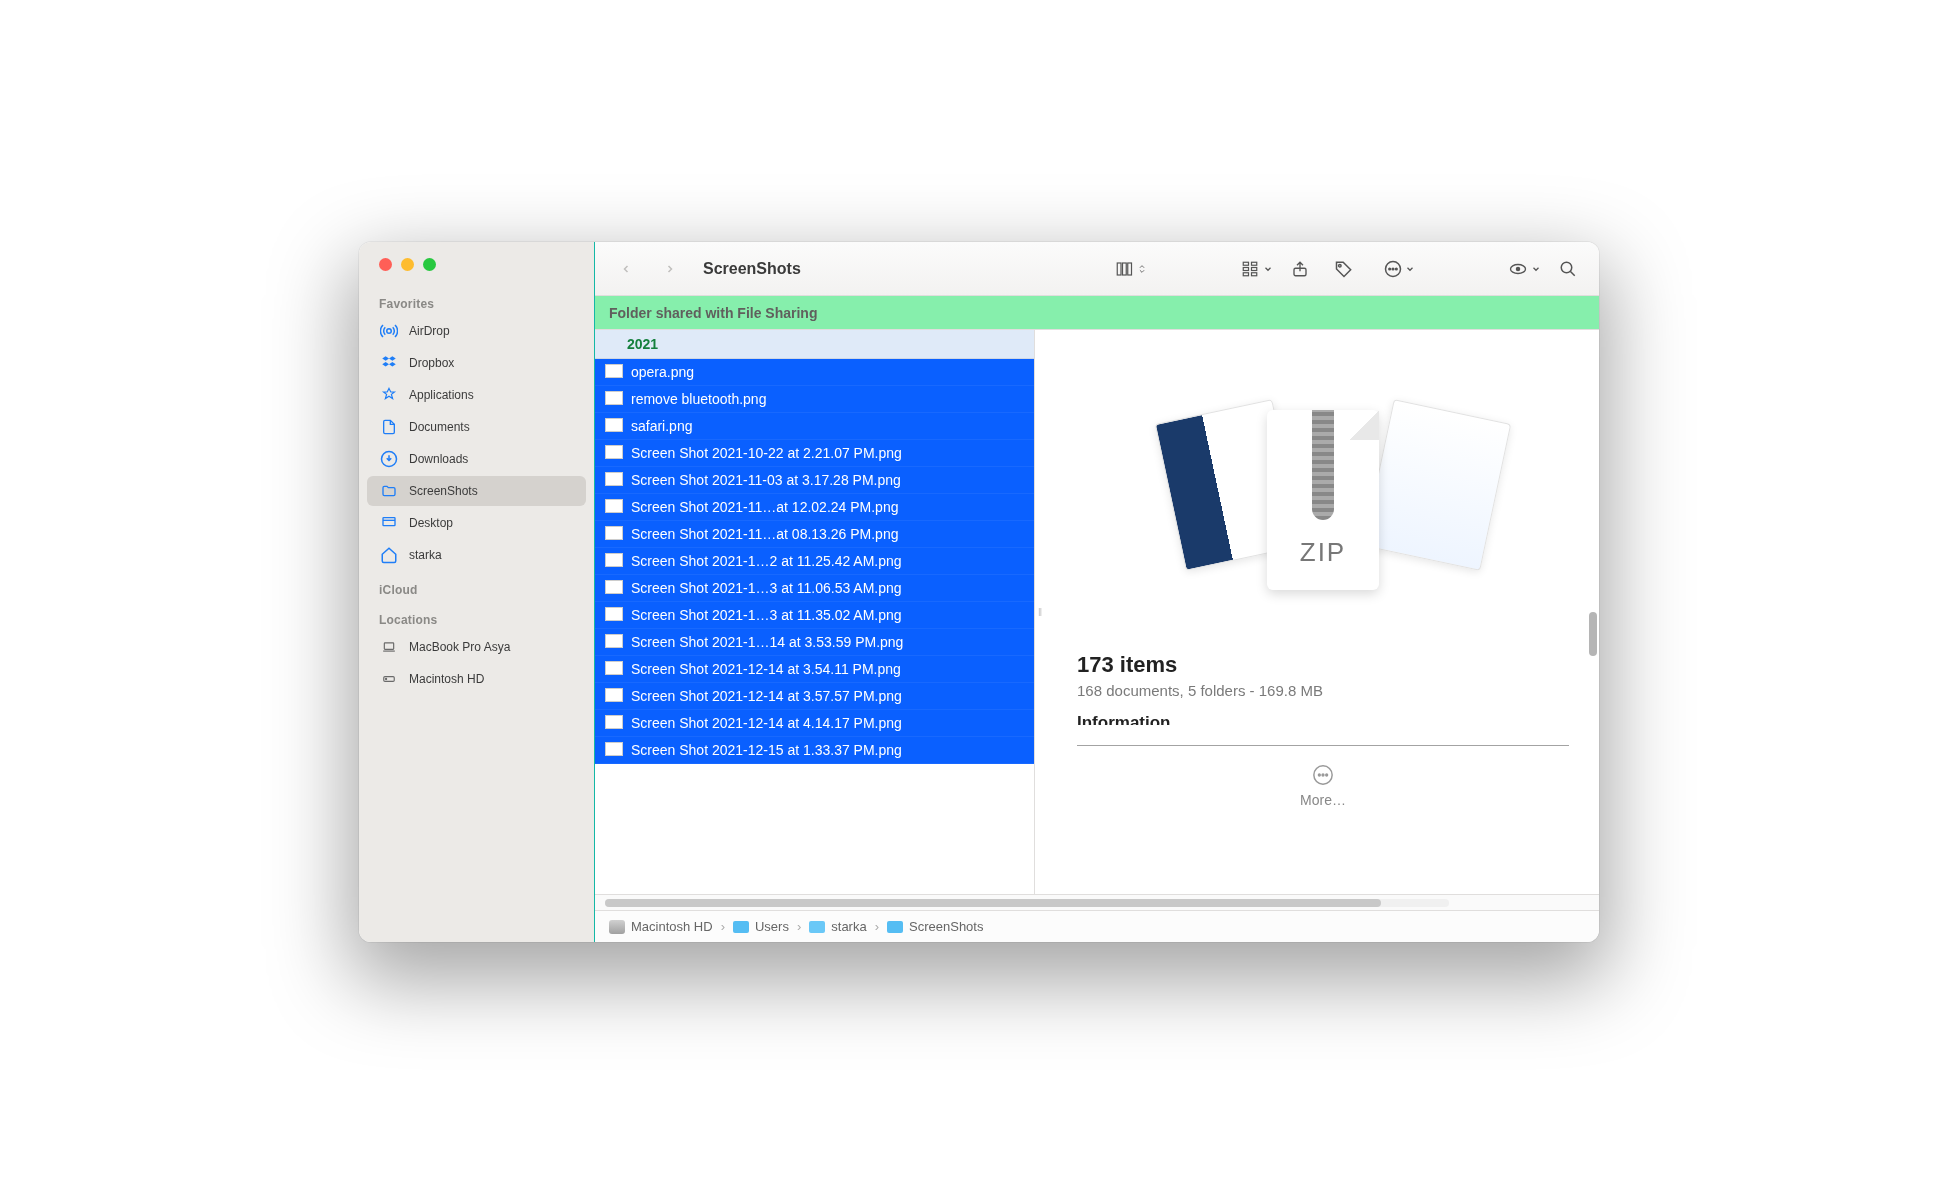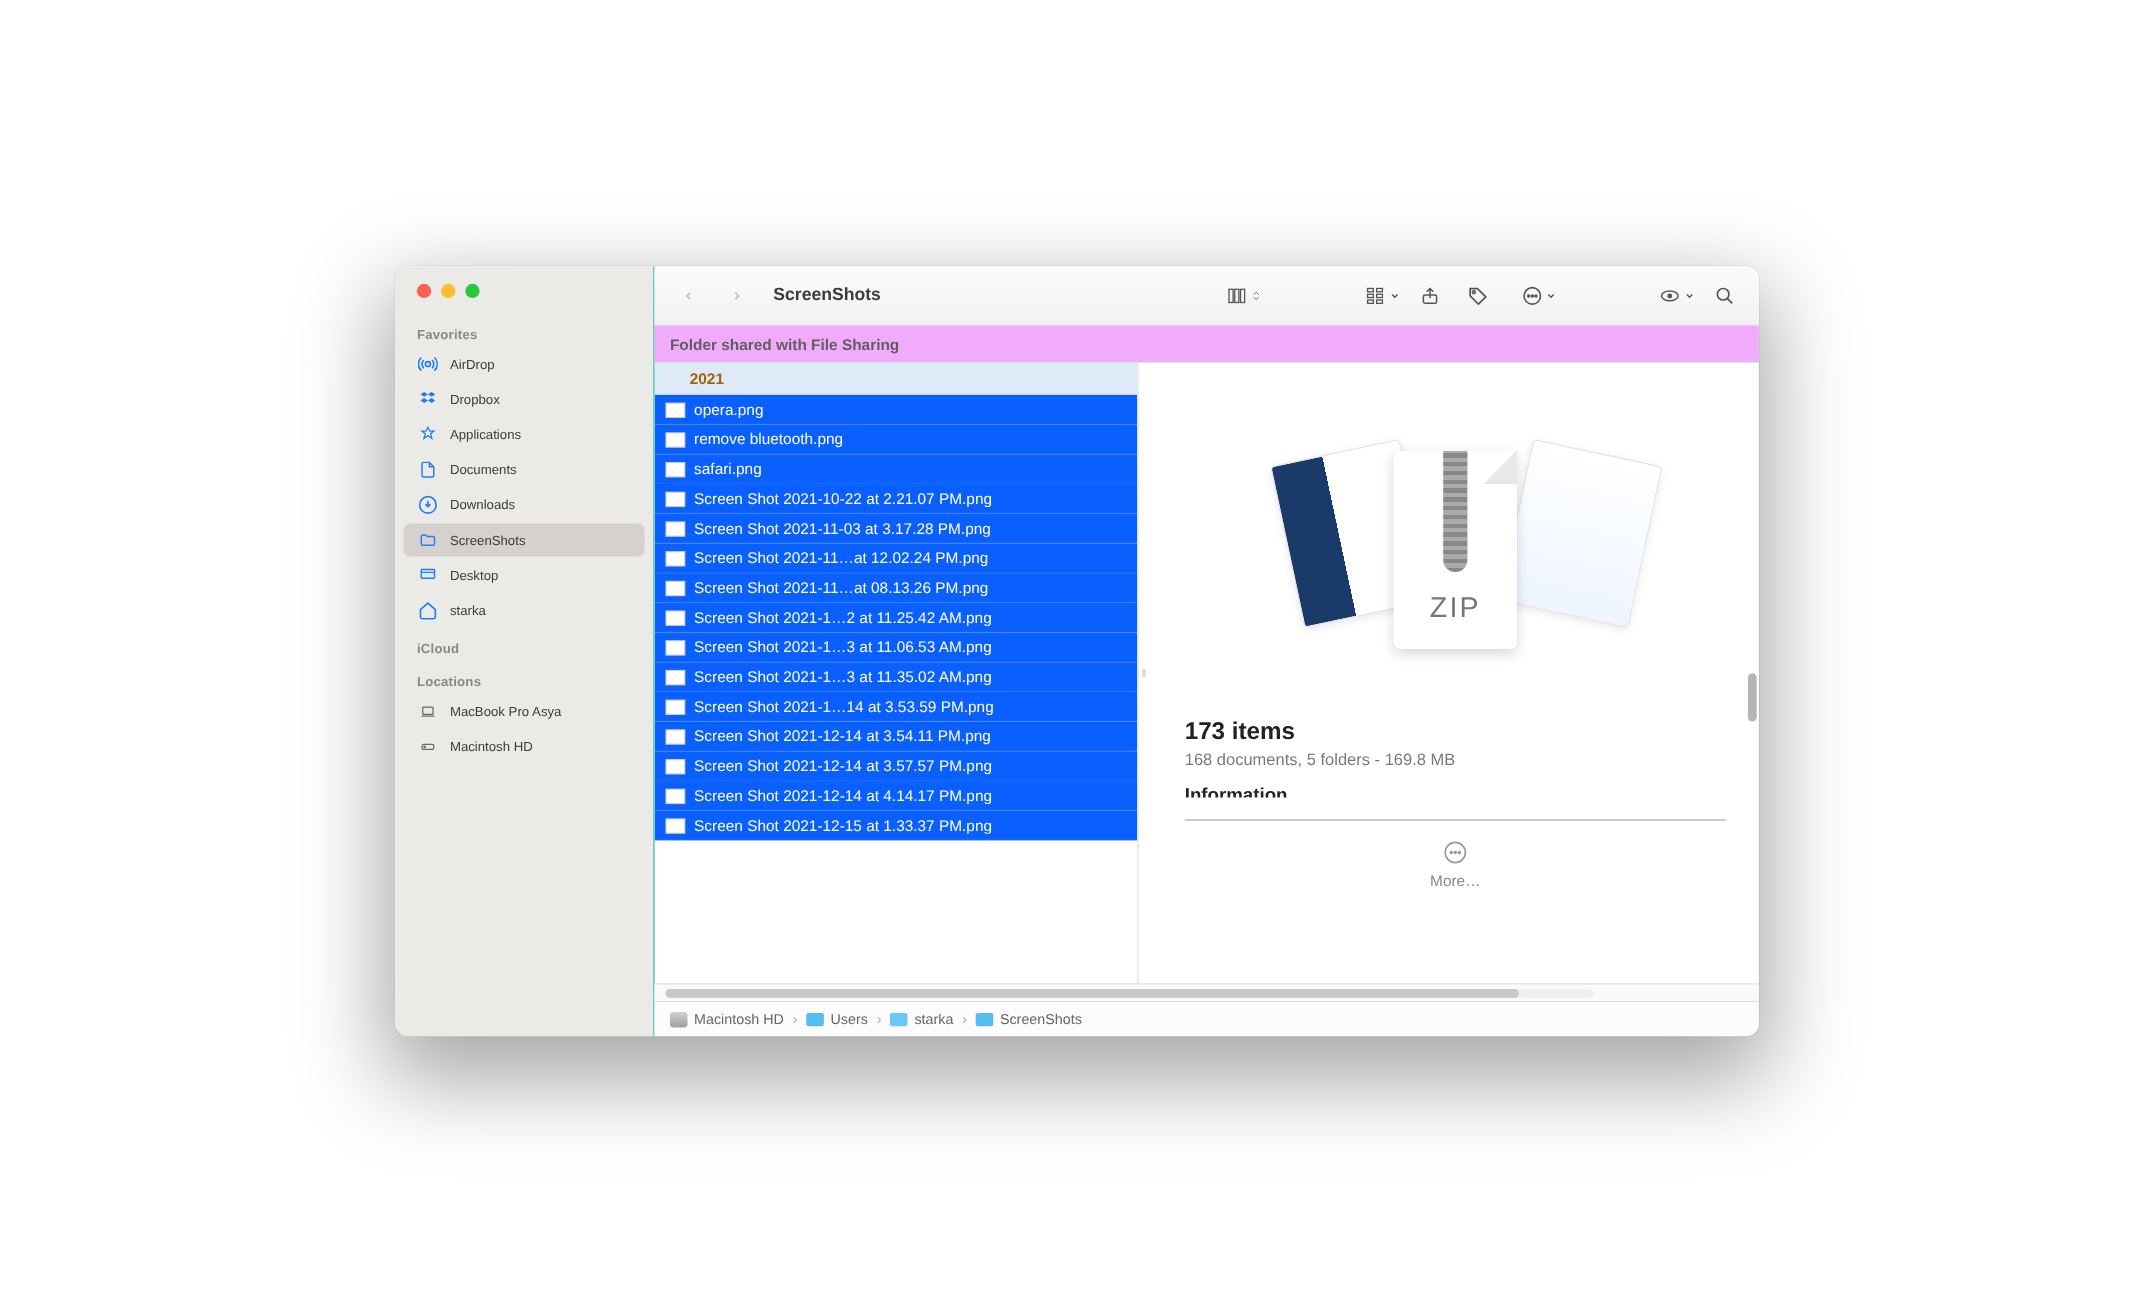--- a/index.html
+++ b/index.html
@@ -45,34 +45,34 @@
   background: linear-gradient(#fbfbfb,#f3f2f1);
   border-bottom: 1px solid #e0dedd;
 }
 .tb-btn { width: 34px; height: 30px; display:flex; align-items:center; justify-content:center; color:#555; cursor:default; }
 .tb-btn.disabled { color:#c0bfbd; }
 .tb-title { font-size: 16px; font-weight: 600; color:#3a3a3a; margin-left: 6px; margin-right: auto; }
 .tb-group { display:flex; align-items:center; gap:2px; margin-left:12px; }
 .tb-spacer { width: 60px; }
 
 .infobar {
-  height: 34px; background:#f0abfc; border-bottom:1px solid #e0dedd;
+  height: 34px; background:#86efac; border-bottom:1px solid #e0dedd;
   display:flex; align-items:center; padding: 0 14px;
   font-size: 14px; font-weight:600; color:#605f5d;
 }
 
 .content { flex:1; display:flex; overflow:hidden; position:relative; }
 .col-files { width: 440px; border-right:1px solid #e0dedd; display:flex; flex-direction:column; overflow:hidden; }
 .group-header {
-  background:#dfeaf8; padding: 6px 32px; font-size:14px; font-weight:600; color:#a16207;
+  background:#dfeaf8; padding: 6px 32px; font-size:14px; font-weight:600; color:#15803d;
   border-bottom: 1px solid #cfd7e4;
 }
 .file-list { flex:1; overflow-y:auto; }
 .file-row {
-  display:flex; align-items:flex-end; gap:8px;
+  display:flex; align-items:flex-start; gap:8px;
   padding: 5px 10px; font-size:14px; color:#fff;
   background:#0a60ff; border-bottom:1px solid rgba(255,255,255,0.06);
   white-space:nowrap; overflow:hidden; text-overflow:ellipsis;
 }
 .file-row .thumb { width:18px; height:14px; background:#fff; border:1px solid rgba(0,0,0,.2); flex-shrink:0; }
 .file-row span { overflow:hidden; text-overflow:ellipsis; }
 
 .preview { flex:1; display:flex; flex-direction:column; padding: 30px 30px 0 30px; position:relative; }
 .preview-image { flex: 0 0 auto; height: 280px; display:flex; align-items:center; justify-content:center; position:relative; }
 .zip-icon {

